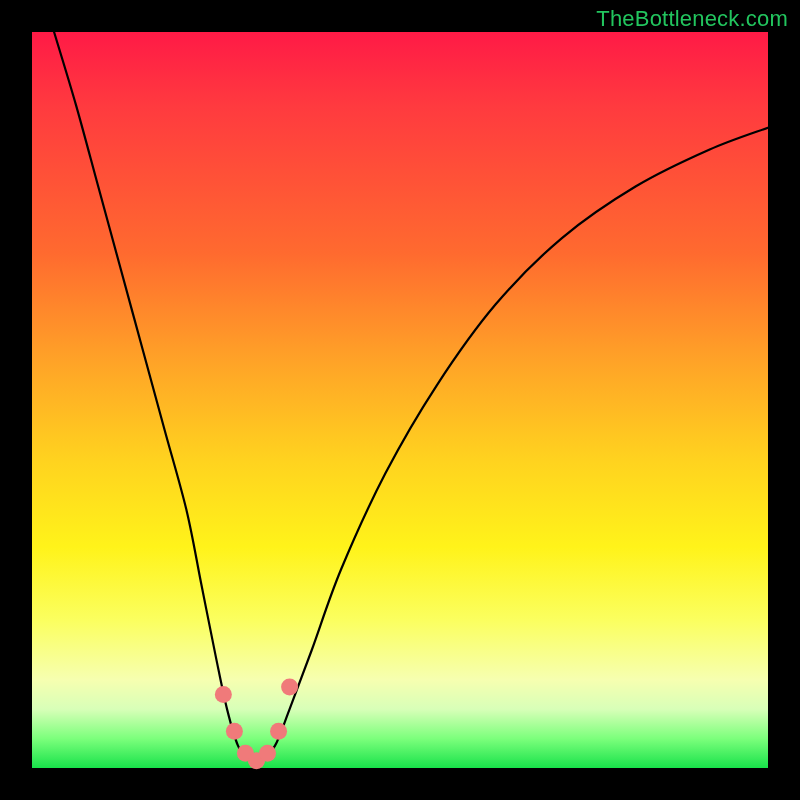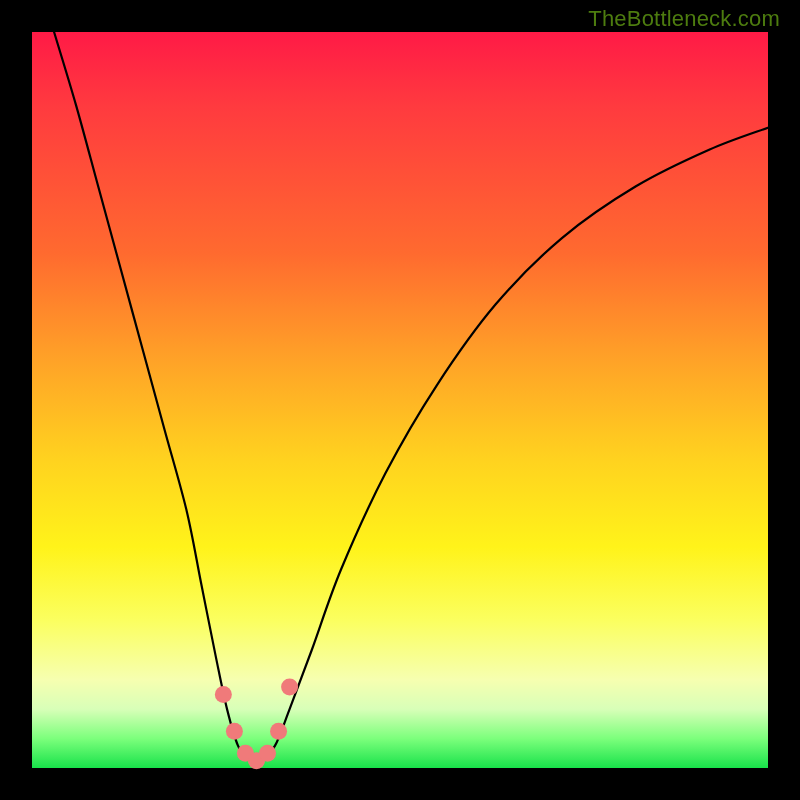--- a/index.html
+++ b/index.html
@@ -37,22 +37,22 @@
       #fbff60 80%,
       #f6ffb0 88%,
       #d8ffb8 92%,
       #7cff7c 96%,
       #18e24a 100%
     );
   }
   .watermark {
     position: absolute;
     top: 6px;
-    right: 20px;
-    color: #4d7c0f;
+    right: 12px;
+    color: #22c55e;
     font-size: 22px;
     letter-spacing: 0.2px;
     user-select: none;
   }
   svg.curve-layer {
     position: absolute;
     top: 0;
     left: 0;
     width: 736px;
     height: 736px;

